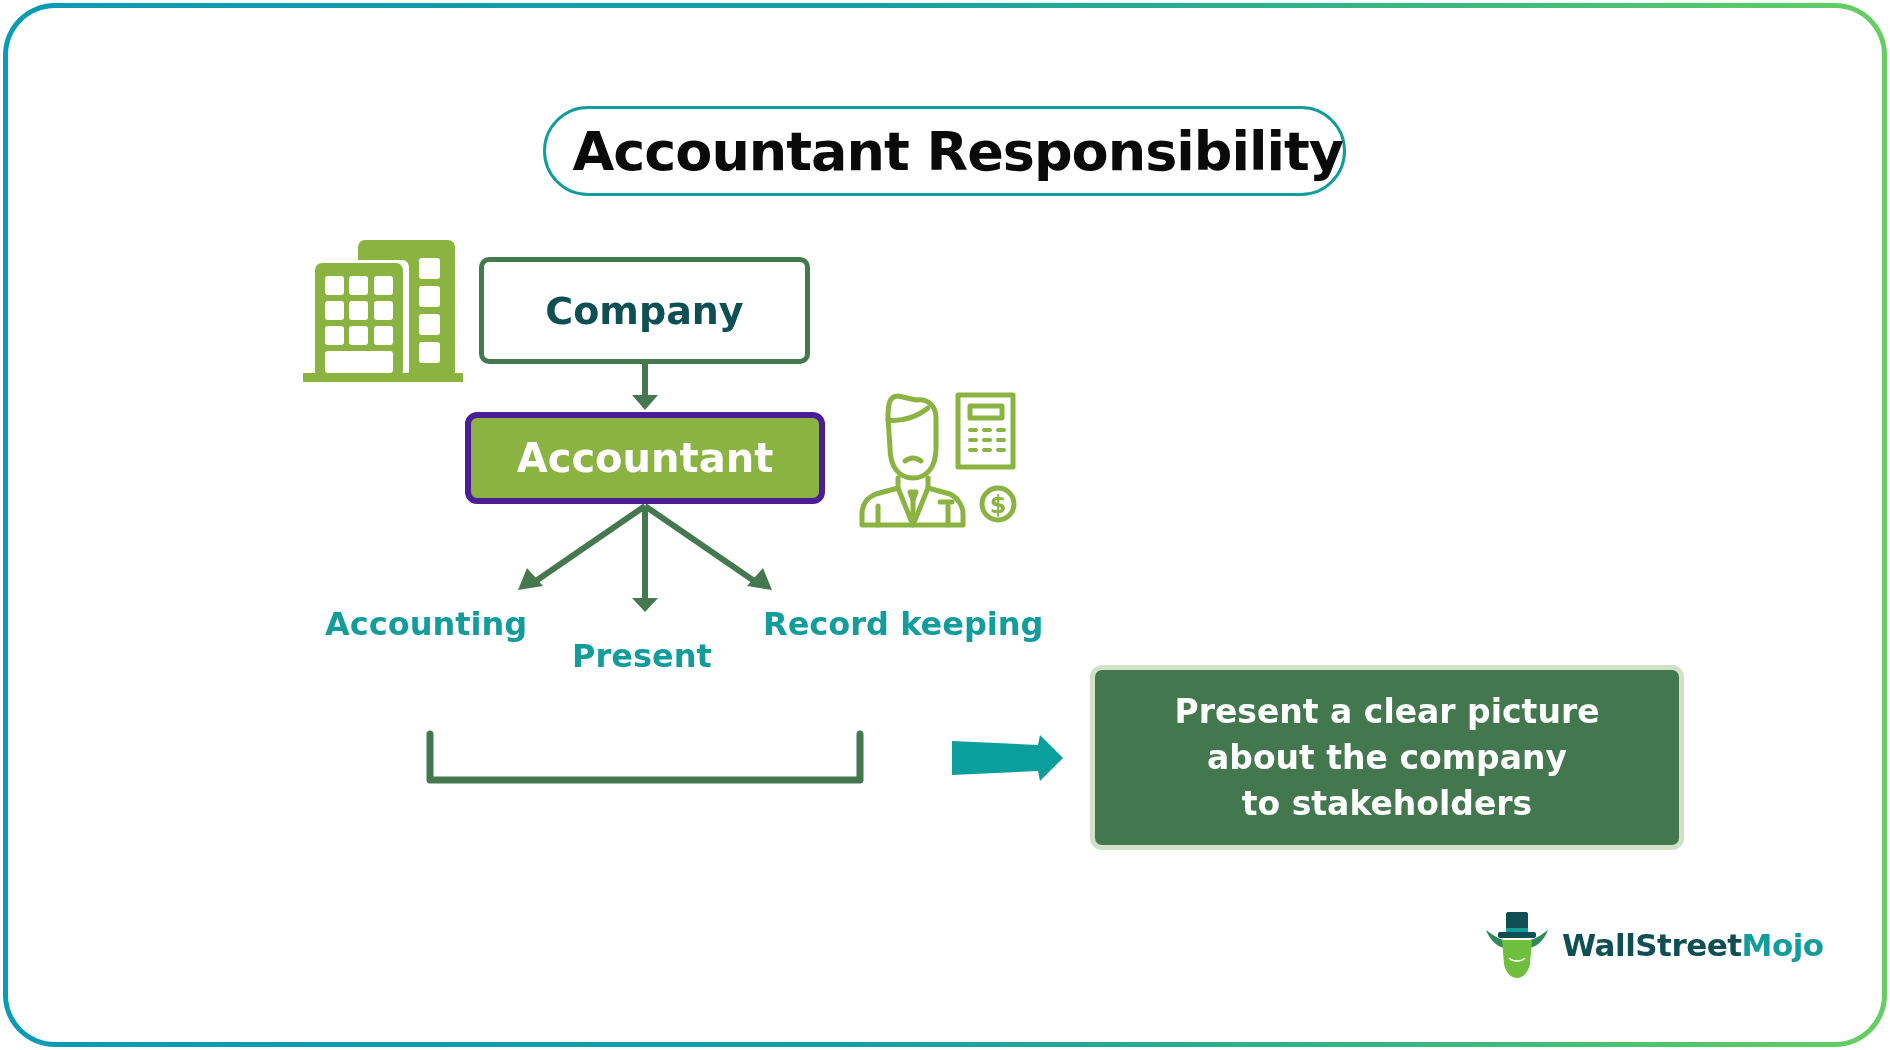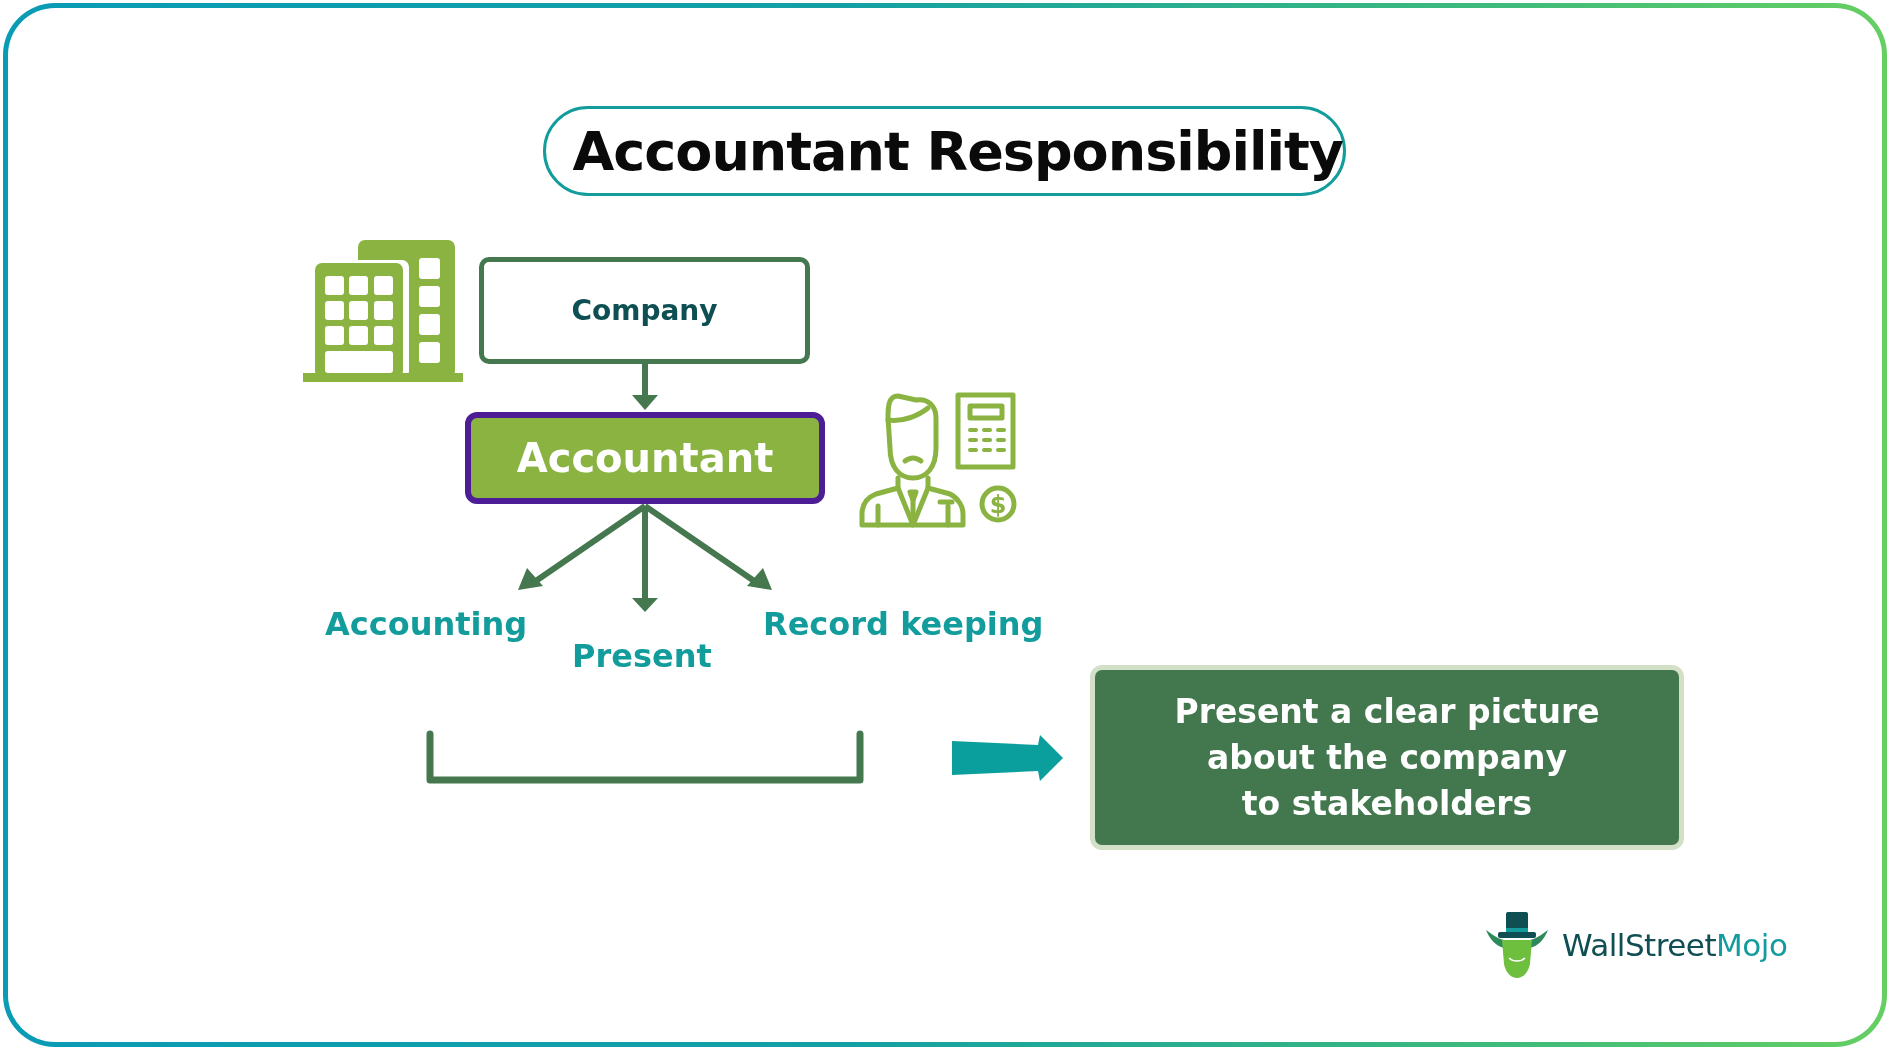--- a/index.html
+++ b/index.html
@@ -10,33 +10,33 @@
            background:linear-gradient(90deg,#0a9bb5 0%,#13a0a4 45%,#3fbb7a 80%,#66cf62 100%); }
   .frame-inner { width:100%; height:100%; background:#ffffff; border-radius:47px; }
 
   .title-pill { position:absolute; left:543px; top:106px; width:803px; height:90px; box-sizing:border-box;
                 border:3px solid #139c9c; border-radius:46px; display:flex; align-items:center; justify-content:flex-end; }
   .title-text { font-weight:bold; font-size:54px; color:#0a0a0a; letter-spacing:-1px; }
 
   .abs { position:absolute; }
   .company-box { left:479px; top:257px; width:331px; height:107px; box-sizing:border-box; border:5px solid #45784f;
                  border-radius:10px; background:#fff; display:flex; align-items:center; justify-content:center; }
-  .company-text { font-size:28px; font-weight:bold; color:#0d4f52; }
+  .company-text { font-size:38px; font-weight:bold; color:#0d4f52; }
   .accountant-box { left:465px; top:412px; width:360px; height:92px; box-sizing:border-box; border:6px solid #4c1d95;
                     border-radius:12px; background:#8ab342; display:flex; align-items:center; justify-content:center; }
   .accountant-text { font-size:40px; font-weight:bold; color:#ffffff; }
 
   .resp-label { font-size:32px; font-weight:bold; color:#139c9c; white-space:nowrap; }
 
   .outcome-box { left:1090px; top:665px; width:594px; height:185px; box-sizing:border-box; border:5px solid #d1e0c6;
                  border-radius:12px; background:#43784f; display:flex; align-items:center; justify-content:center; text-align:center; }
   .outcome-text { font-size:33px; font-weight:bold; color:#ffffff; line-height:46px; white-space:pre-line; }
 
   .brand { left:1482px; top:910px; display:flex; align-items:center; gap:10px; }
-  .brand-name { font-size:31px; font-weight:normal; color:#0f4e52; letter-spacing:-0.5px; }
+  .brand-name { font-size:31px; font-weight:bold; color:#0f4e52; letter-spacing:-0.5px; }
   .brand-accent { color:#139c9c; }
 </style>
 </head>
 <body>
 
 <div class="frame">
     <div class="frame-inner"></div>
   </div>
 
 <div class="title-pill">

